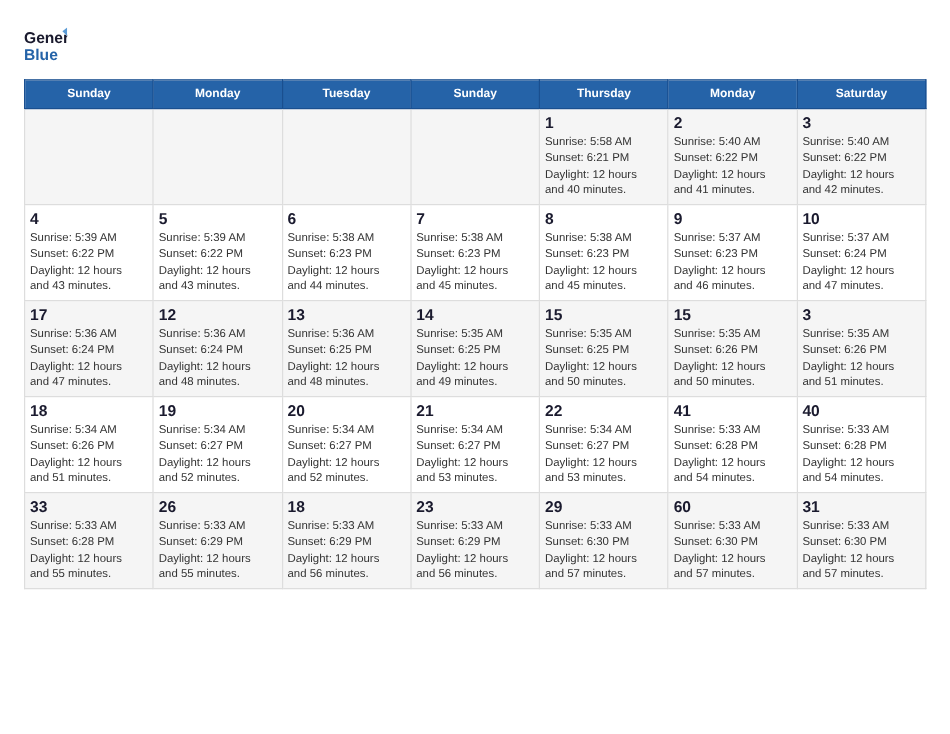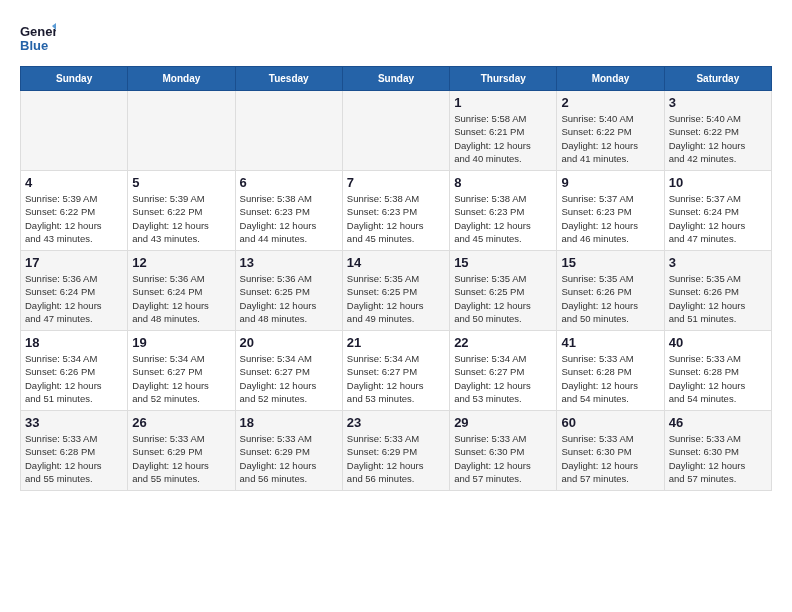--- a/index.html
+++ b/index.html
@@ -333,21 +333,21 @@
 and 57 minutes.</div>
         </td>
         <td>
           <span class="day-number">60</span>
           <div class="day-info" style="white-space: pre-line;">Sunrise: 5:33 AM
 Sunset: 6:30 PM
 Daylight: 12 hours
 and 57 minutes.</div>
         </td>
         <td>
-          <span class="day-number">46</span>
+          <span class="day-number">31</span>
           <div class="day-info" style="white-space: pre-line;">Sunrise: 5:33 AM
 Sunset: 6:30 PM
 Daylight: 12 hours
 and 57 minutes.</div>
         </td>
       </tr>
     </tbody>
 </table>
 
 </body></html>

